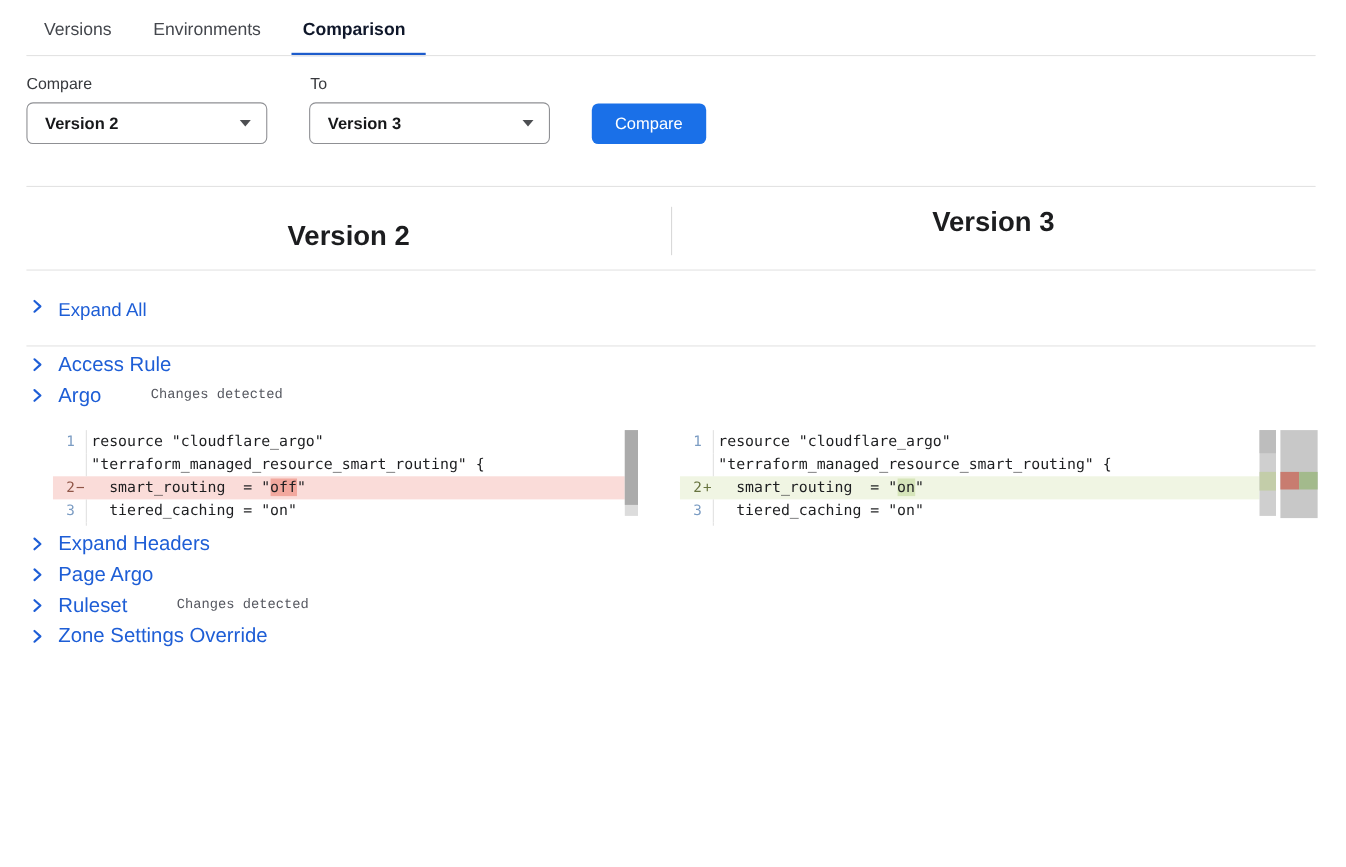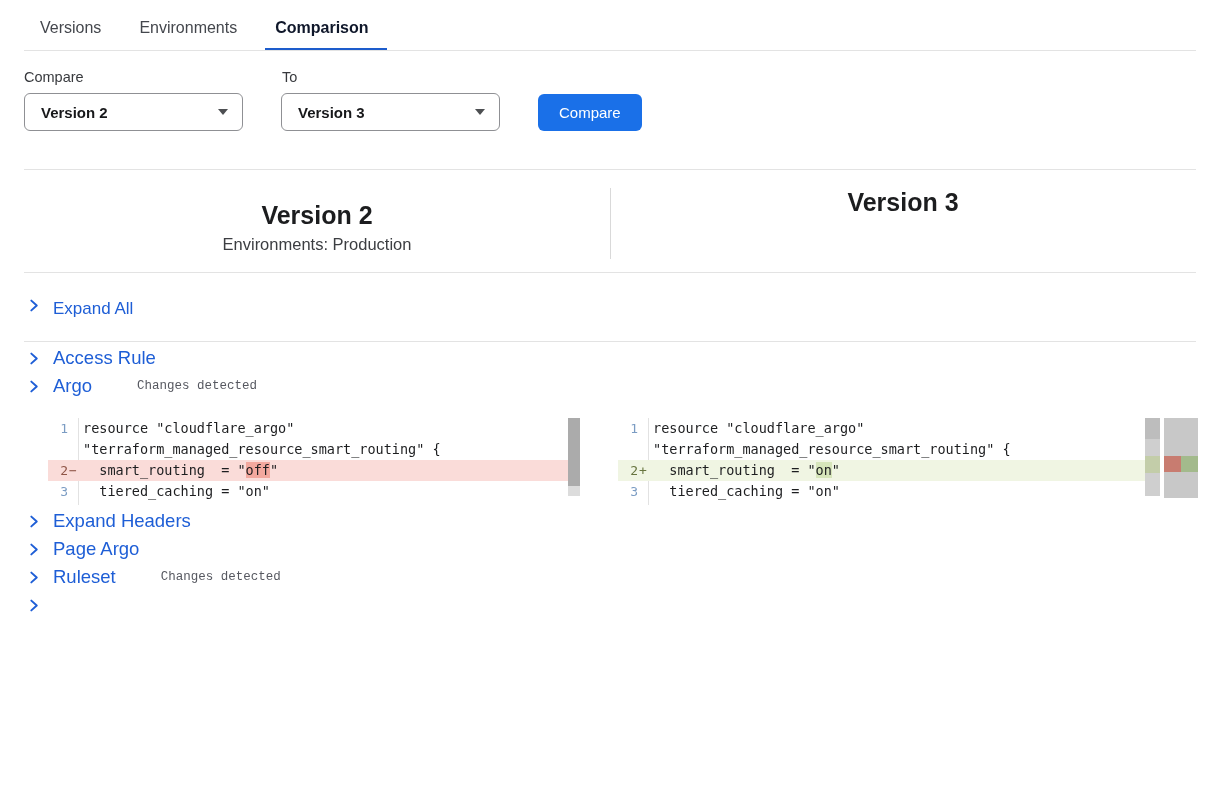--- a/index.html
+++ b/index.html
@@ -116,21 +116,20 @@
     </div>
     <button class="btn-primary">Compare</button>
   </div>
 </div>
 
 <div class="hr hr-controls"></div>
 
 <div class="cmp-headers">
   <div class="cmp-col cmp-col-left">
     <div class="cmp-title">Version 2</div>
-    <div class="cmp-sub">Environments: Production</div>
   </div>
   <div class="cmp-vline"></div>
   <div class="cmp-col">
     <div class="cmp-title">Version 3</div>
   </div>
 </div>
 
 <div class="hr"></div>
 
 <div class="expand-row">
@@ -222,13 +221,14 @@
   <span class="section-label">Ruleset</span>
   <span class="section-badge">Changes detected</span>
 </div>
 
 <div class="section-row">
   <span class="chev">
     <svg width="13" height="13" viewBox="0 0 12 12">
         <path d="M4 1.5 L9 6 L4 10.5" fill="none" stroke="currentColor" stroke-width="1.8" stroke-linecap="round" stroke-linejoin="round"></path>
       </svg>
   </span>
+  <span class="section-label">Zone Settings Override</span>
 </div>
 
 </body></html>

